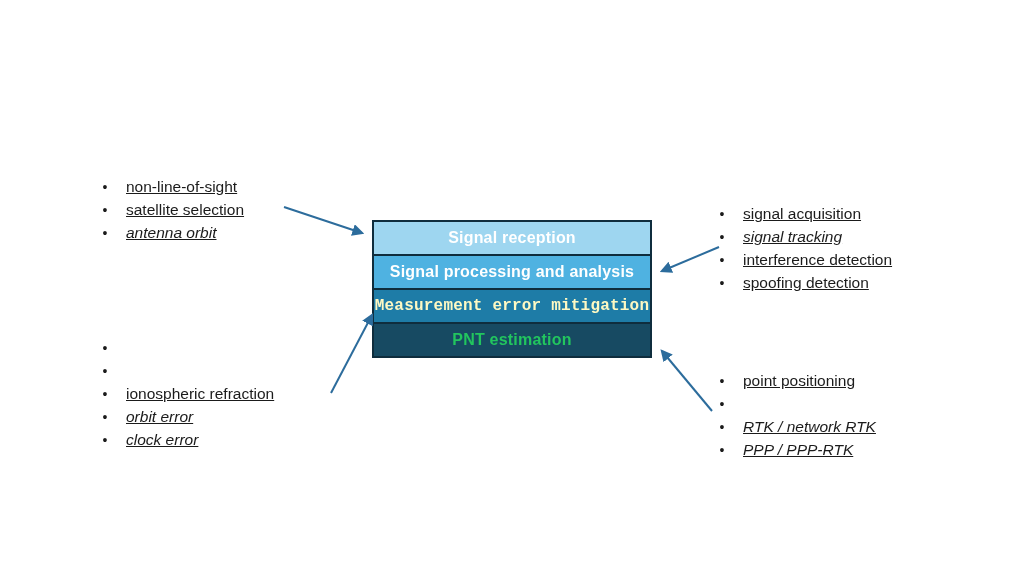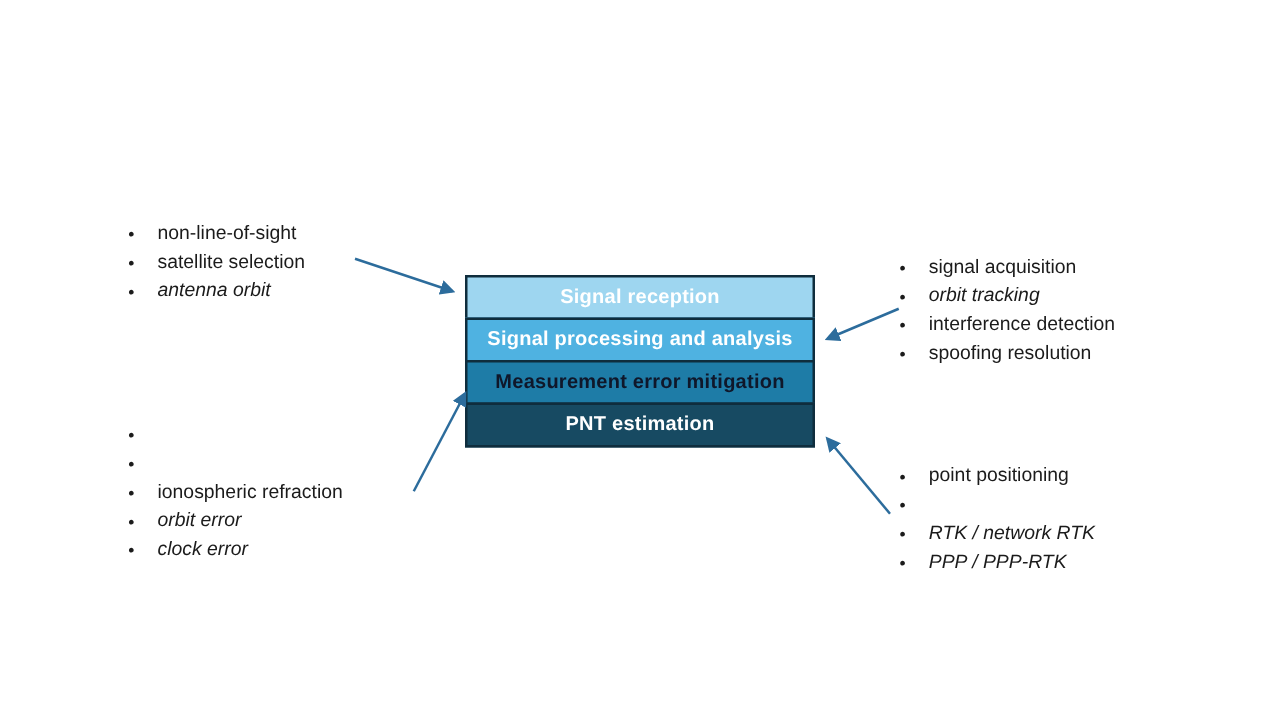--- a/index.html
+++ b/index.html
@@ -13,21 +13,21 @@
     box-sizing:border-box;width:280px;height:36px;
     border:2px solid #0f2d3d;margin-top:-2px;
     display:flex;align-items:center;justify-content:center;
     font-size:16px;font-weight:bold;letter-spacing:.2px;
   }
   .layer:first-child{margin-top:0;}
   
   .blist{position:absolute;list-style:none;margin:0;padding:0;color:#1b1b1b;font-size:15.5px;}
   .blist li{display:flex;align-items:center;height:23px;}
   .bullet{width:10px;text-align:center;margin-right:16px;font-size:14px;flex:0 0 10px;color:#1b1b1b;}
-  .itext{white-space:nowrap;}
+  .itext{white-space:nowrap;text-decoration:underline;}
   .italic{font-style:italic;}
   #list-top-left{left:100px;top:175px;}
   #list-bottom-left{left:100px;top:336px;}
   #list-top-right{left:717px;top:202px;}
   #list-bottom-right{left:717px;top:369px;}
   
   .arrows{position:absolute;left:0;top:0;width:1024px;height:580px;pointer-events:none;}
   .arrow-line{fill:none;stroke-width:2px;}
 </style>
 </head>
@@ -71,29 +71,29 @@
     </li>
   </ul>
 
   <ul class="blist" id="list-top-right">
     <li>
       <span class="bullet">•</span>
       <span class="itext">signal acquisition</span>
     </li>
     <li>
       <span class="bullet">•</span>
-      <span class="itext italic">orbit tracking</span>
+      <span class="itext italic">signal tracking</span>
     </li>
     <li>
       <span class="bullet">•</span>
       <span class="itext">interference detection</span>
     </li>
     <li>
       <span class="bullet">•</span>
-      <span class="itext">spoofing resolution</span>
+      <span class="itext">spoofing detection</span>
     </li>
   </ul>
 
   <ul class="blist" id="list-bottom-right">
     <li>
       <span class="bullet">•</span>
       <span class="itext">point positioning</span>
     </li>
     <li>
       <span class="bullet">•</span>
@@ -109,24 +109,24 @@
   </ul>
 
   <div class="stack">
     <div class="layer" style="background-color: rgb(158, 214, 240);">
       <span style="color: rgb(255, 255, 255);">Signal reception</span>
     </div>
     <div class="layer" style="background-color: rgb(79, 178, 225);">
       <span style="color: rgb(255, 255, 255);">Signal processing and analysis</span>
     </div>
     <div class="layer" style="background-color: rgb(30, 124, 167);">
-      <span style="color: #0f172a;">Measurement error mitigation</span>
+      <span style="color: #fef9c3; font-family: Liberation Mono, monospace;">Measurement error mitigation</span>
     </div>
     <div class="layer" style="background-color: rgb(23, 74, 98);">
-      <span style="color: #ffffff;">PNT estimation</span>
+      <span style="color: #22c55e;">PNT estimation</span>
     </div>
   </div>
 
   <svg class="arrows" viewBox="0 0 1024 580">
     <defs>
       <marker id="ah" viewBox="0 0 10 10" refX="8" refY="5" markerWidth="6" markerHeight="6" orient="auto-start-reverse">
         <path d="M0,0 L10,5 L0,10 z" style="fill: rgb(44, 108, 156);"></path>
       </marker>
     </defs>
     <line class="arrow-line" x1="284" y1="207" x2="362" y2="233" marker-end="url(#ah)" style="stroke: rgb(44, 108, 156);"></line>

